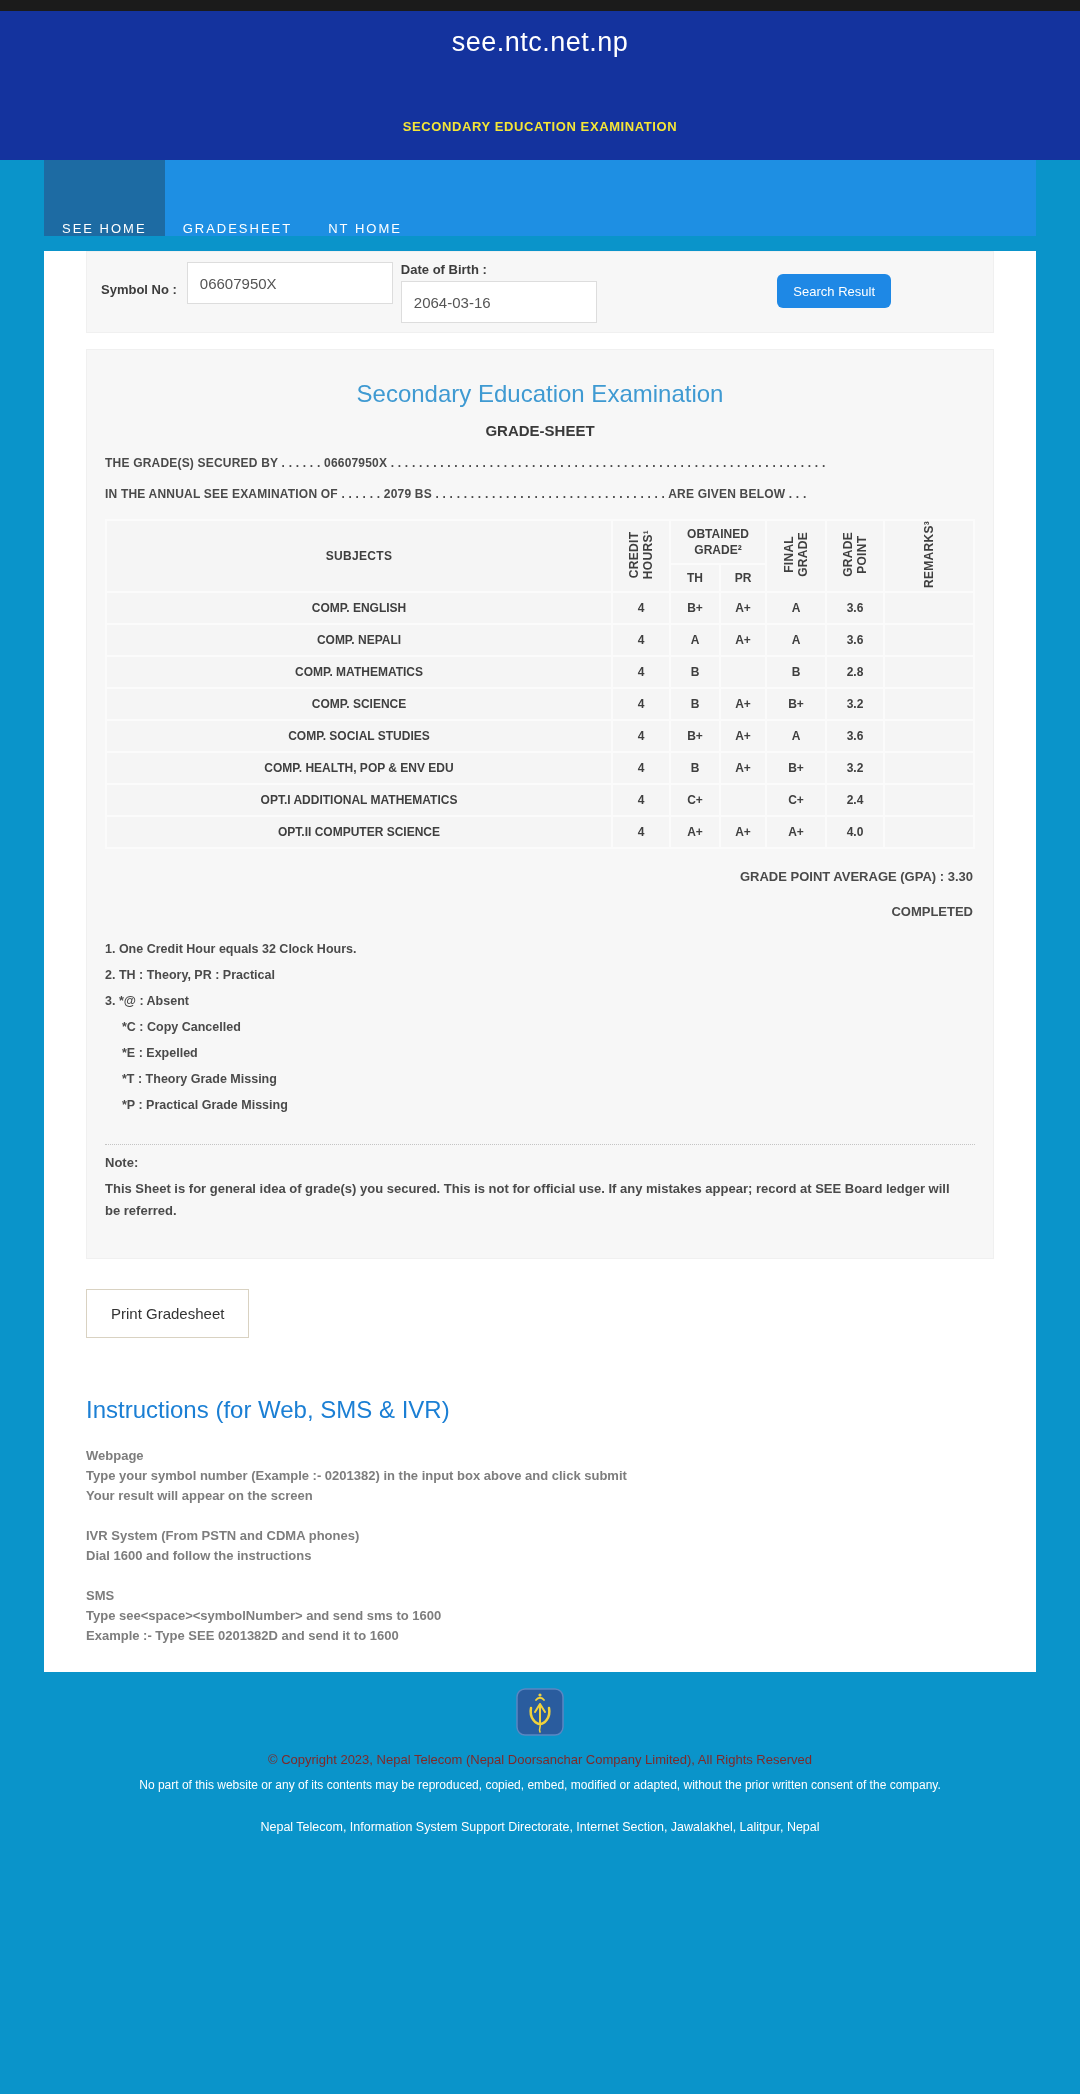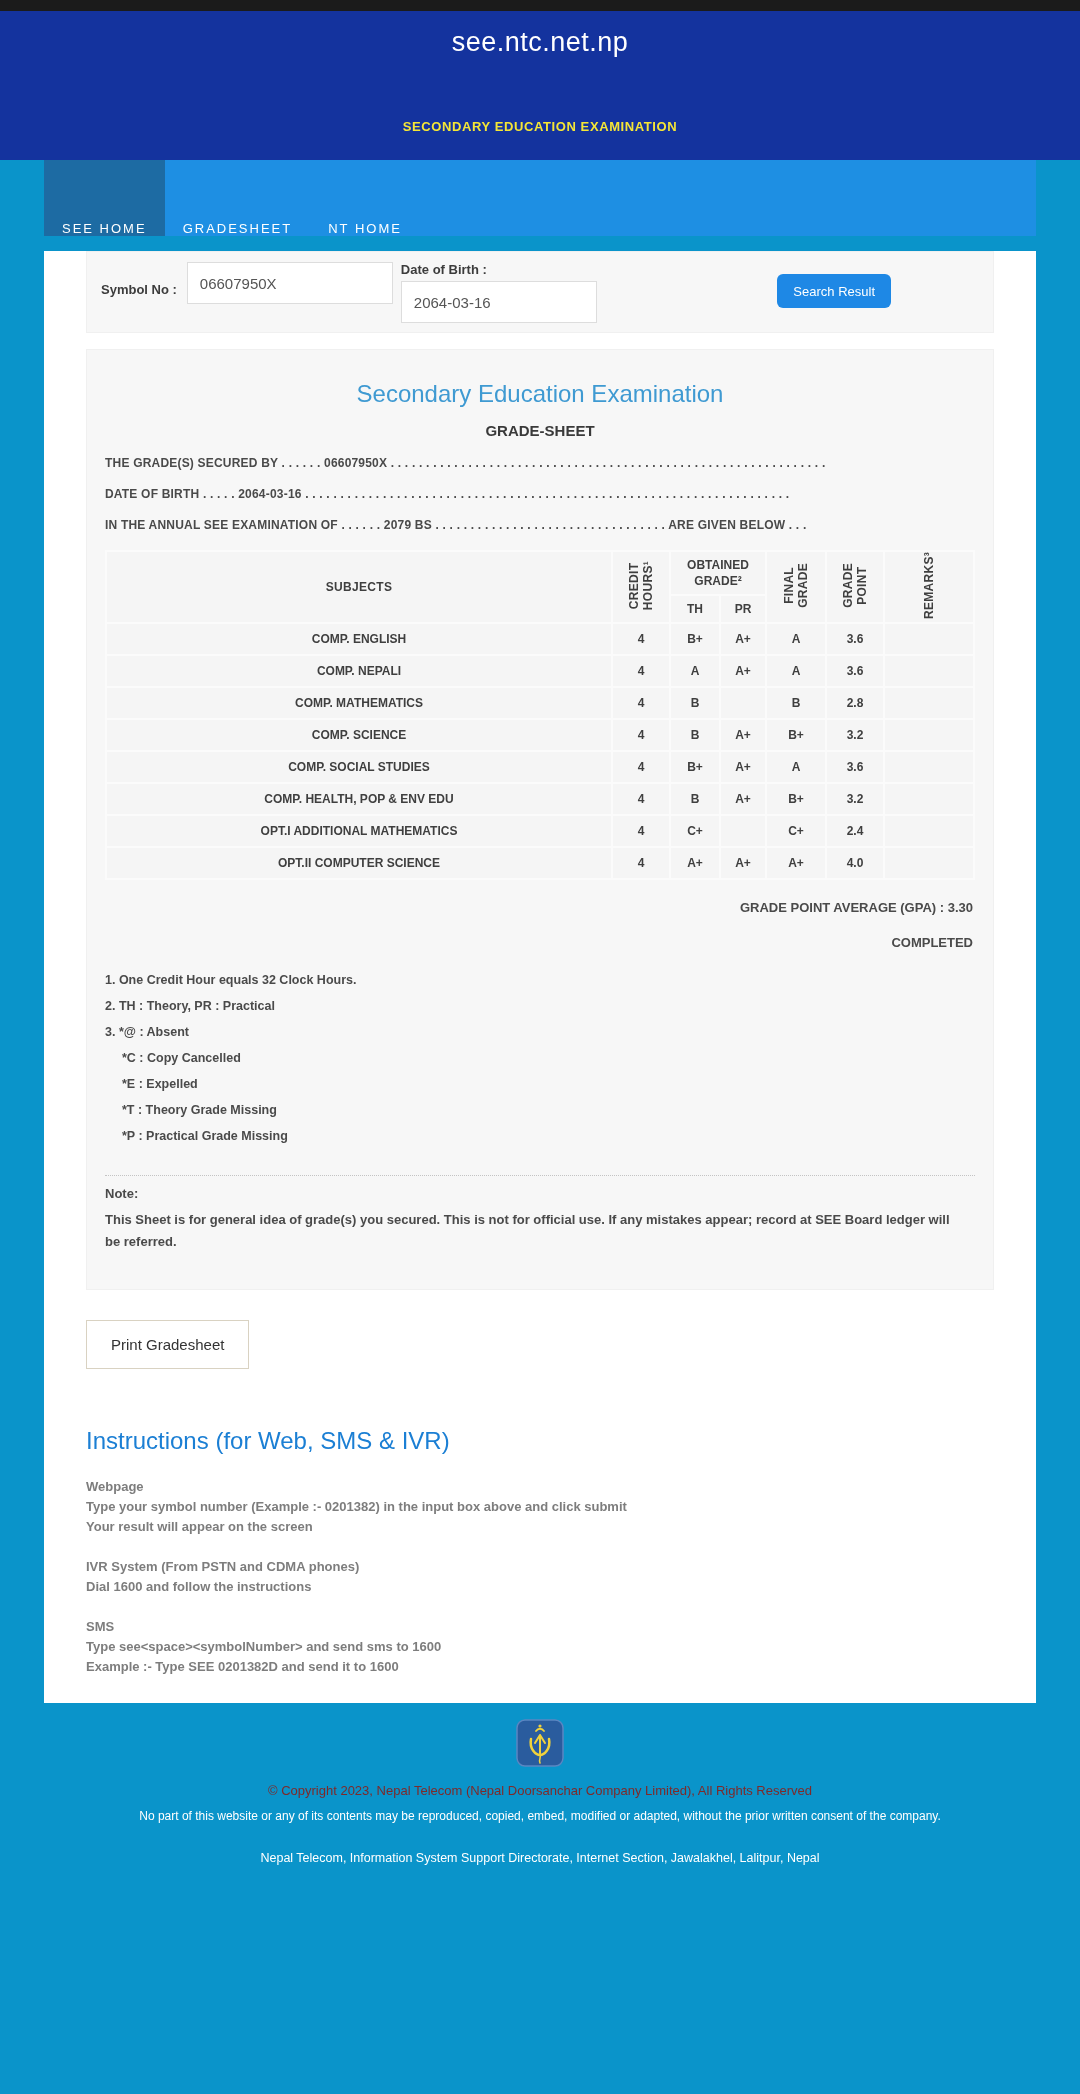--- a/index.html
+++ b/index.html
@@ -142,21 +142,20 @@
         <input class="dob-input" type="text" value="2064-03-16" style="">
       </div>
       <button class="search-btn">Search Result</button>
     </div>
 
     <div class="sheet-panel">
       <div class="sheet-title">Secondary Education Examination</div>
       <div class="sheet-subtitle">GRADE-SHEET</div>
 
       <div class="dotline">THE GRADE(S) SECURED BY . . . . . . 06607950X . . . . . . . . . . . . . . . . . . . . . . . . . . . . . . . . . . . . . . . . . . . . . . . . . . . . . . . . . . . . . .</div>
-      <div class="dotline">DATE OF BIRTH . . . . . 2064-03-16 . . . . . . . . . . . . . . . . . . . . . . . . . . . . . . . . . . . . . . . . . . . . . . . . . . . . . . . . . . . . . . . . . . . . .</div>
       <div class="dotline">IN THE ANNUAL SEE EXAMINATION OF . . . . . . 2079 BS . . . . . . . . . . . . . . . . . . . . . . . . . . . . . . . . . ARE GIVEN BELOW . . .</div>
 
       <table class="grades">
         <colgroup>
           <col style="width:auto">
             <col style="width:58px">
             <col style="width:50px">
             <col style="width:46px">
           <col style="width:60px">
             <col style="width:58px">

